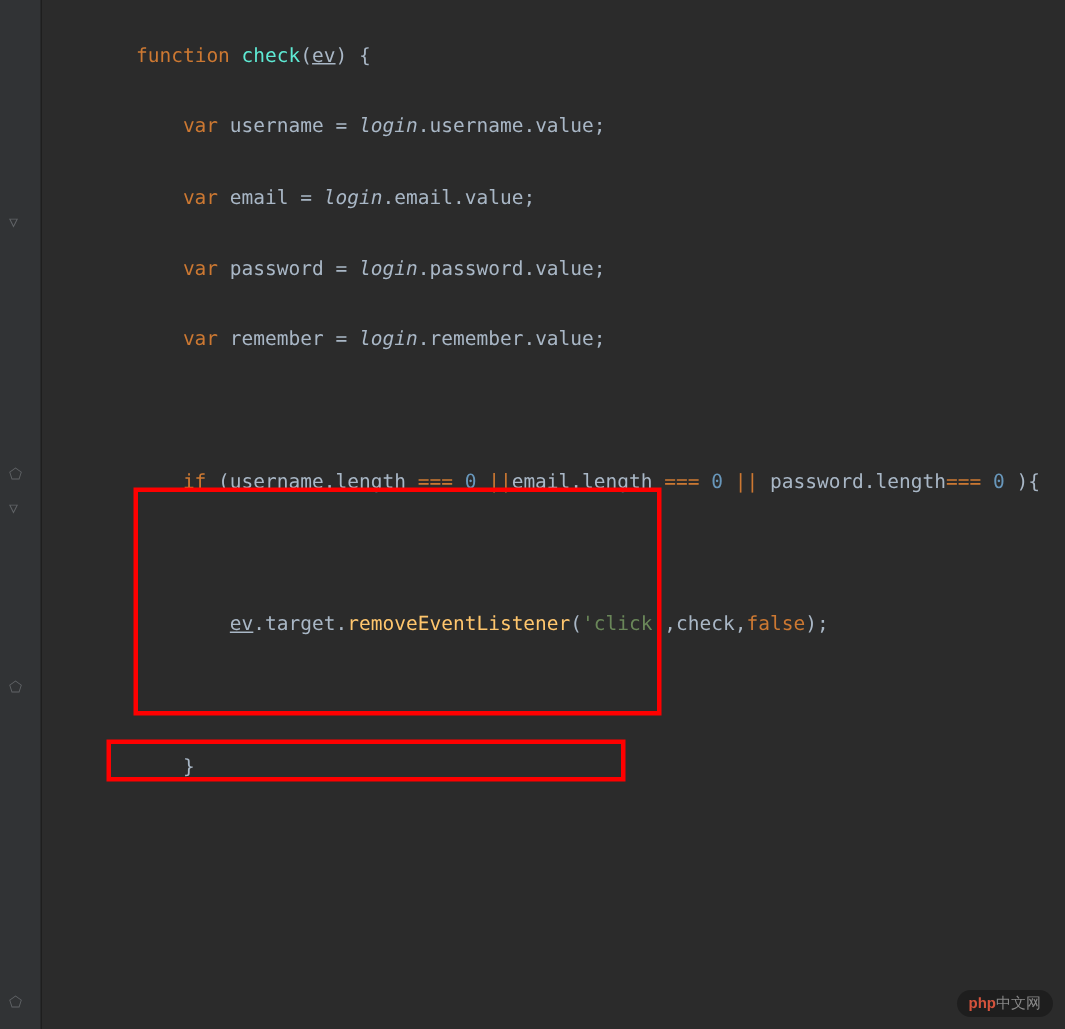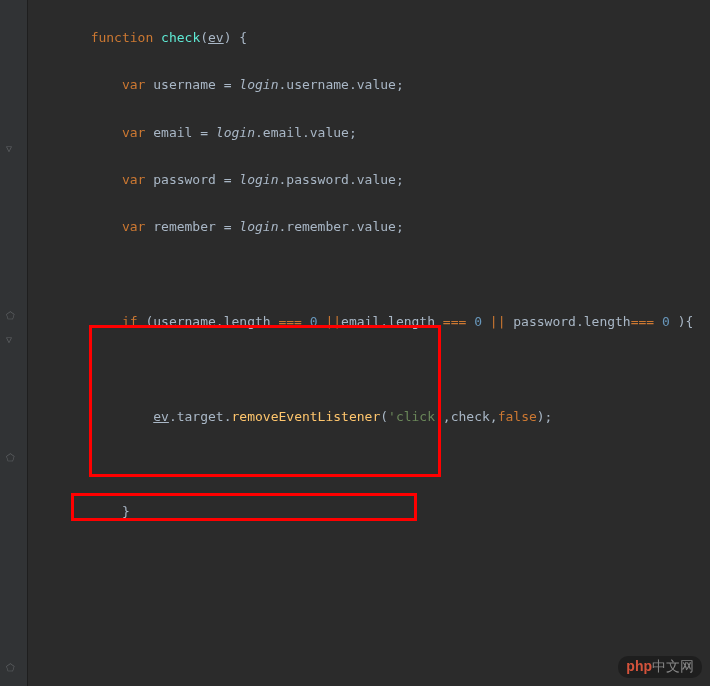--- a/index.html
+++ b/index.html
@@ -49,21 +49,21 @@
     .param { color: #a9b7c6; text-decoration: underline; }
     .ital2 { font-style: italic; color: #a9b7c6; margin-top: 20px; }
     .method { color: #ffc66d; }
     .punct { color: #cc7832; }
     .op { color: #a9b7c6; }
     .watermark {
       position: absolute;
       bottom: 8px;
       right: 8px;
       font-family: Arial, sans-serif;
-      font-size: 14px;
+      font-size: 10px;
       color: #888;
       background: rgba(0,0,0,0.3);
       padding: 2px 8px;
       border-radius: 10px;
     }
     .watermark b { color: #d4533c; }
   </style>
 </head>
 <body>
 

